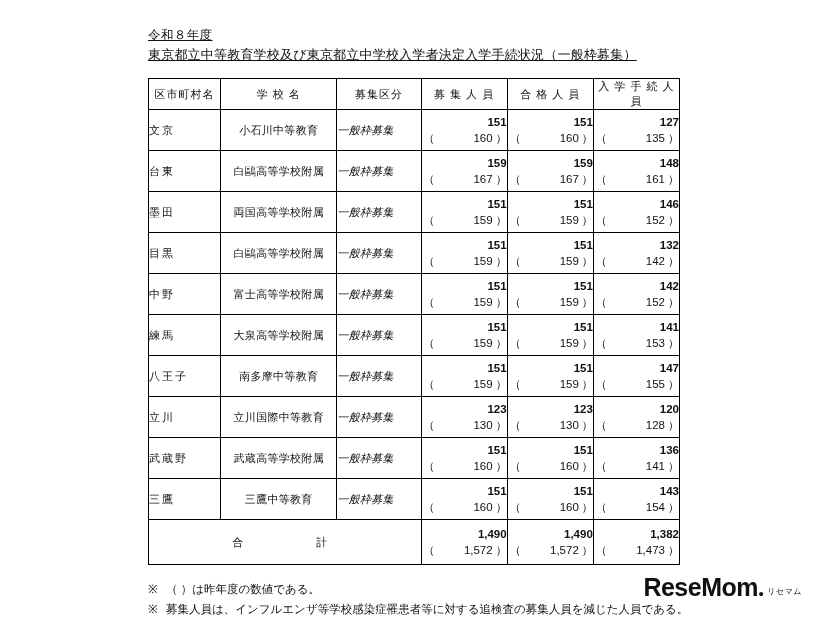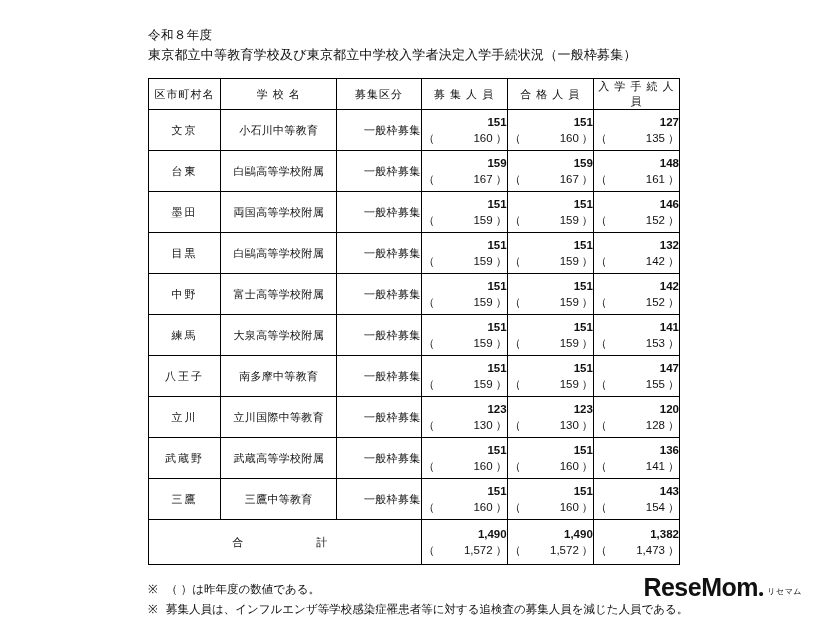--- a/index.html
+++ b/index.html
@@ -17,20 +17,21 @@
   #page {
     position: relative;
     width: 826px;
     height: 620px;
     box-sizing: border-box;
     padding: 26px 0 0 0;
   }
   .head-block {
     margin-left: 148px;
     line-height: 1.5;
+    text-decoration: underline;
   }
   .head-line1 {
     font-size: 12.5px;
     letter-spacing: 0.4px;
   }
   .head-line2 {
     font-size: 13px;
     letter-spacing: 0.2px;
     margin-top: 0;
   }
@@ -52,33 +53,33 @@
     height: 26px;
     text-align: center;
     font-size: 11px;
     letter-spacing: 1px;
   }
   .col-muni { width: 72px; }
   .col-school { width: 116px; }
   .col-type { width: 84px; }
   .col-num { width: 86px; }
   .muni-cell {
-    text-align: center;
     font-size: 12px;
     letter-spacing: 2px;
   }
   .school-cell {
     text-align: center;
     font-size: 11px;
     letter-spacing: 0.3px;
   }
   .type-cell {
-    text-align: right;
+    text-align: left;
     font-size: 11px;
     letter-spacing: 0.3px;
+    font-style: italic;
   }
   .numcell {
     padding: 3px 8px 3px 4px;
     height: 40px;
   }
   .num-top {
     text-align: right;
     font-size: 11.5px;
     line-height: 16px;
     font-weight: bold;

